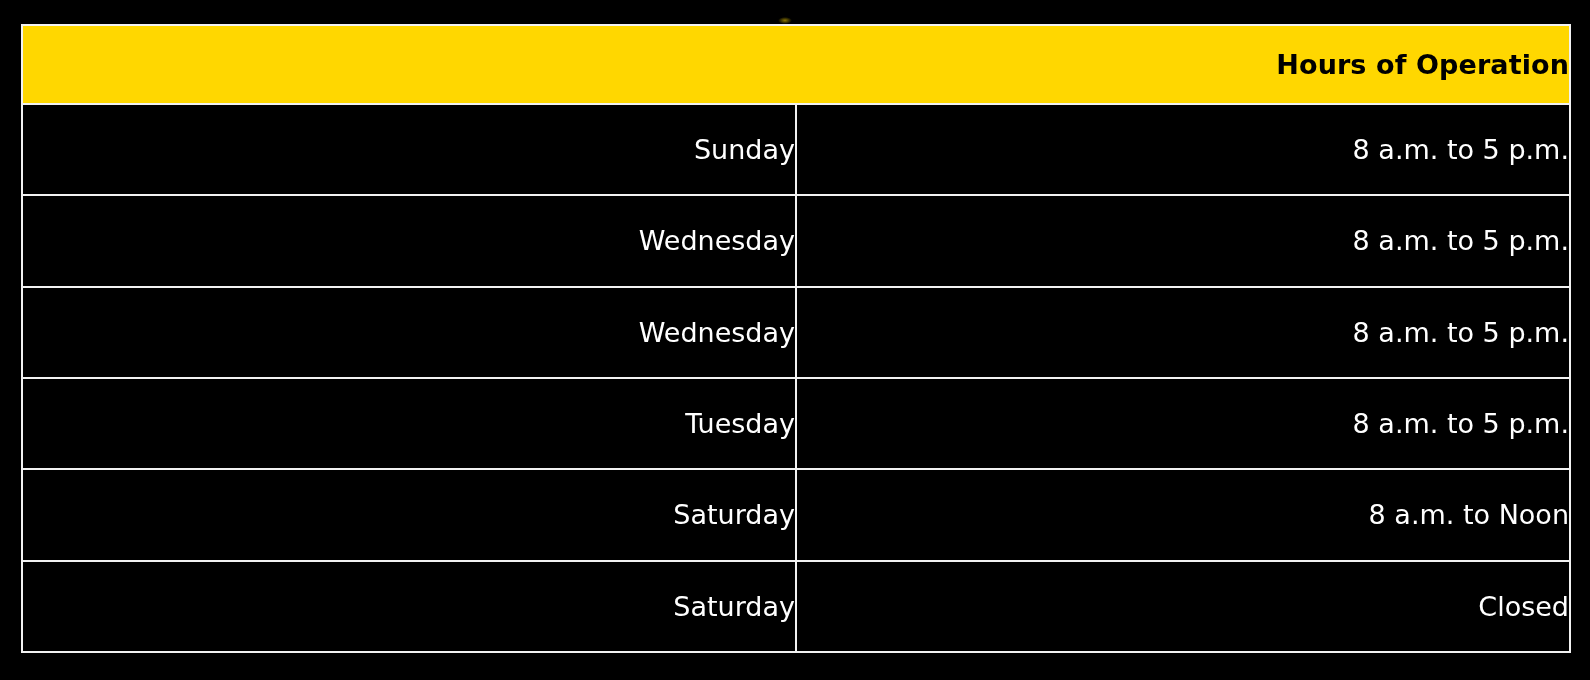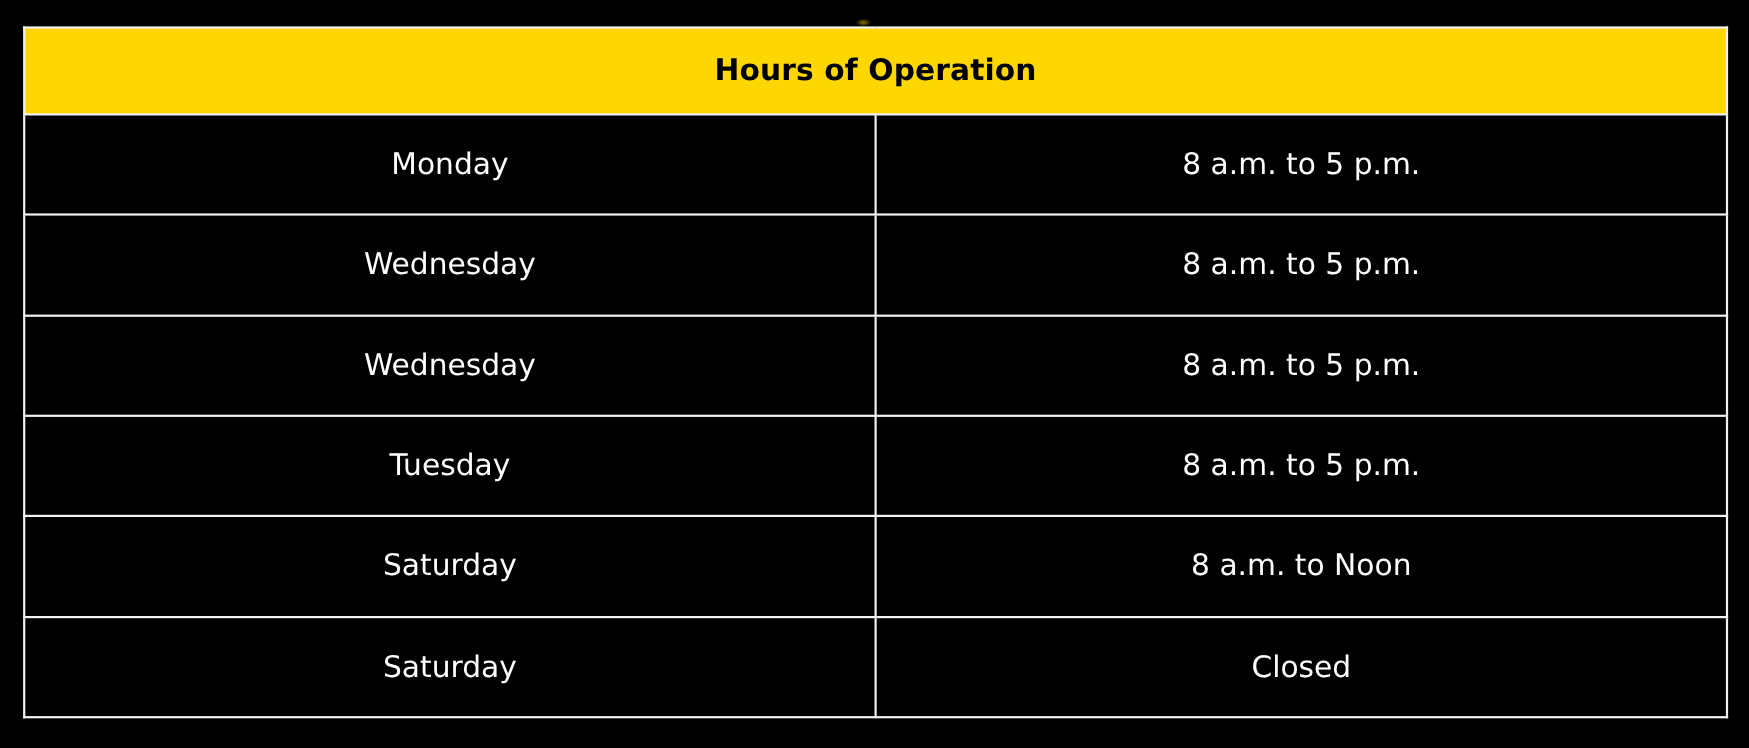--- a/index.html
+++ b/index.html
@@ -41,21 +41,21 @@
     border-collapse: collapse;
     table-layout: fixed;
     background: #000000;
   }
 
   .hours-table td,
   .hours-table th {
     border: 2px solid #f2f2f2;
     background: #000000;
     padding: 0;
-    text-align: center;
+    text-align: right;
     vertical-align: middle;
     color: #ffffff;
   }
 
   .title-cell {
     height: 77px;
     background: #ffd700 !important;
     color: #000000 !important;
     font-size: 27px;
     font-weight: bold;
@@ -85,21 +85,21 @@
       <col class="col-hours">
     </colgroup>
     <thead>
       <tr>
         <th class="title-cell" colspan="2">Hours of Operation</th>
       </tr>
     </thead>
     <tbody>
 
       <tr>
-        <td class="day-cell">Monday</td>
+        <td class="day-cell">Sunday</td>
         <td class="hours-cell">8 a.m. to 5 p.m.</td>
       </tr>
 
 
       <tr>
         <td class="day-cell">Wednesday</td>
         <td class="hours-cell">8 a.m. to 5 p.m.</td>
       </tr>
 
       <tr>

